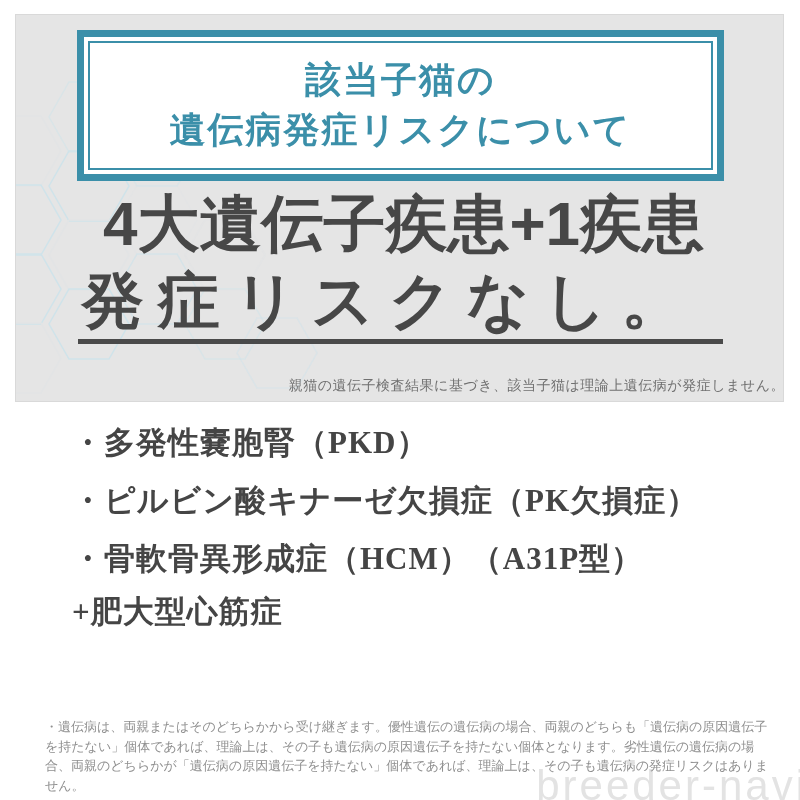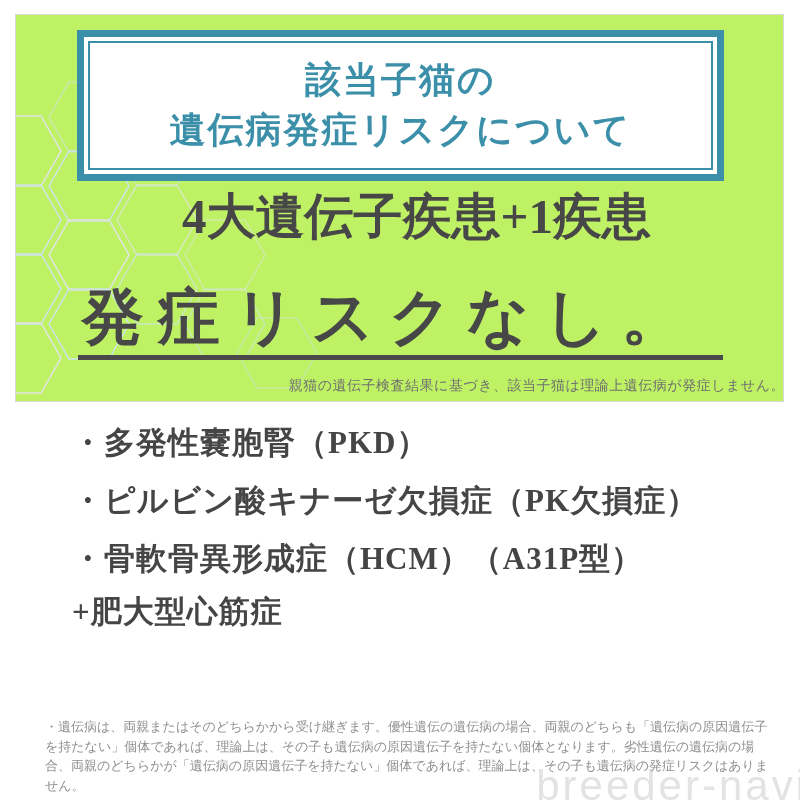--- a/index.html
+++ b/index.html
@@ -3,21 +3,21 @@
 <meta charset="utf-8">
 <style>
   * { margin: 0; padding: 0; box-sizing: border-box; }
   html, body { width: 800px; height: 800px; background: #ffffff; overflow: hidden; }
   body { position: relative; font-family: "Liberation Sans", "DejaVu Sans", sans-serif; }
 
   
   .card {
     position: absolute; left: 15px; top: 14px;
     width: 769px; height: 388px;
-    background: #bef264;
+    background: #e5e5e5;
     border: 1px solid #d9d9d9;
     overflow: hidden;
   }
   .hex-bg { position: absolute; left: 0; top: 0; width: 769px; height: 388px; }
 
   .title-box {
     position: absolute; left: 61px; top: 15px;
     width: 647px; height: 151px;
     border: 7px solid #3b8fa9;
     background: #ffffff;
@@ -29,28 +29,28 @@
     align-items: center; justify-content: center;
     gap: 6px;
   }
   .title-line {
     font-family: "Liberation Serif", "DejaVu Serif", serif;
     font-weight: bold; font-size: 36px; line-height: 1.2;
     color: #3b8fa9; text-align: center; letter-spacing: 2px;
   }
 
   .headline {
-    position: absolute; left: 16px; top: 176px; width: 769px;
+    position: absolute; left: 3px; top: 176px; width: 769px;
     text-align: center;
-    font-family: Liberation Serif, serif;
-    font-weight: bold; font-size: 49px; line-height: 1.05;
+    font-family: Liberation Sans, sans-serif;
+    font-weight: bold; font-size: 62px; line-height: 1.05;
     color: #474747; letter-spacing: 0px;
     white-space: nowrap;
   }
-  .risk-wrap { position: absolute; left: 0; top: 268px; width: 769px; text-align: center; }
+  .risk-wrap { position: absolute; left: 0; top: 252px; width: 769px; text-align: center; }
   .risk-headline {
     display: inline-block;
     font-family: "Liberation Serif", "DejaVu Serif", serif;
     font-weight: bold; font-size: 62px; line-height: 1.1;
     color: #474747; letter-spacing: 14px;
     border-bottom: 5px solid #4a4a4a;
     padding: 0 26px 4px 4px;
     white-space: nowrap;
   }
   .card-caption {

